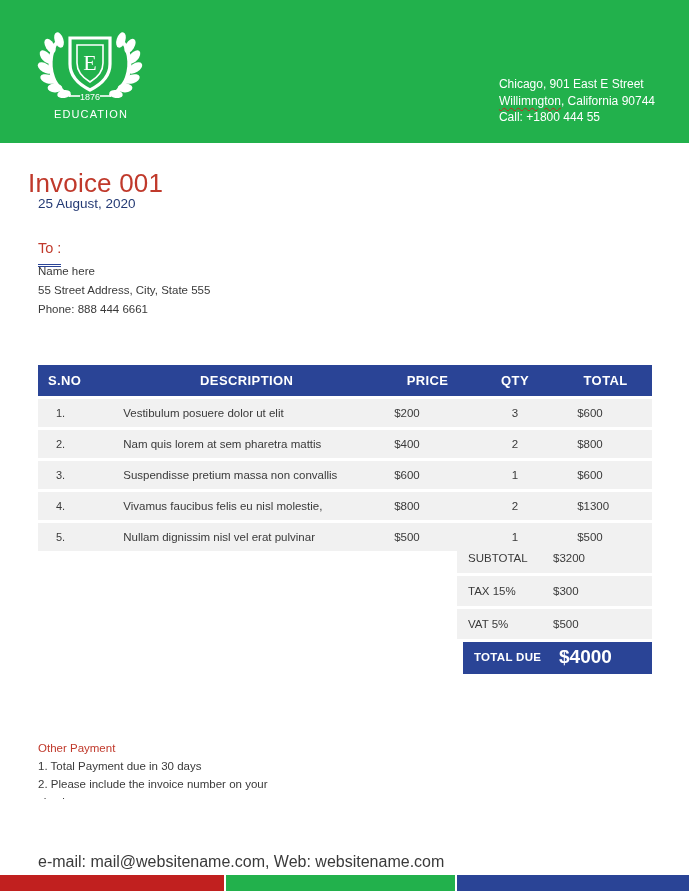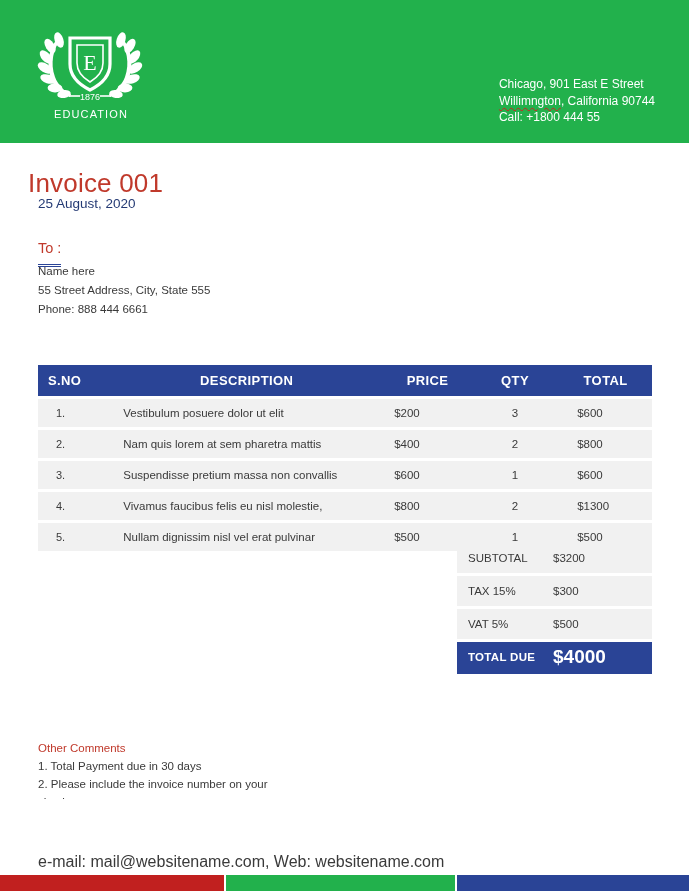--- a/index.html
+++ b/index.html
@@ -164,20 +164,21 @@
   }
   .amount-row .lbl { width: 85px; }
   .amount-row .val { flex: 1; }
   .amount-total {
     background: #2a4496;
     color: #ffffff;
     display: flex;
     align-items: center;
     padding: 4px 0 6px 11px;
     margin-top: 3px;
+    margin-left: 6px;
   }
   .amount-total .lbl {
     width: 85px;
     font-weight: 700;
     font-size: 11.5px;
     letter-spacing: 0.3px;
   }
   .amount-total .val {
     flex: 1;
     font-size: 19px;
@@ -346,21 +347,21 @@
   <div class="amount-row">
     <span class="lbl">VAT 5%</span>
     <span class="val">$500</span>
   </div>
   <div class="amount-total">
     <span class="lbl">TOTAL DUE</span>
     <span class="val">$4000</span>
   </div>
 </div>
 
-<div class="comments-title">Other Comments</div>
+<div class="comments-title">Other Payment</div>
 <div class="comments-list">
   <div>1. Total Payment due in 30 days</div>
   <div>2. Please include the invoice number on your</div>
   <div class="comment-clipped">check</div>
 </div>
 
 <div class="footer-contact">e-mail: mail@websitename.com, Web: websitename.com</div>
 <div class="footer-bars">
   <div class="bar-red"></div>
   <div class="bar-gap"></div>

